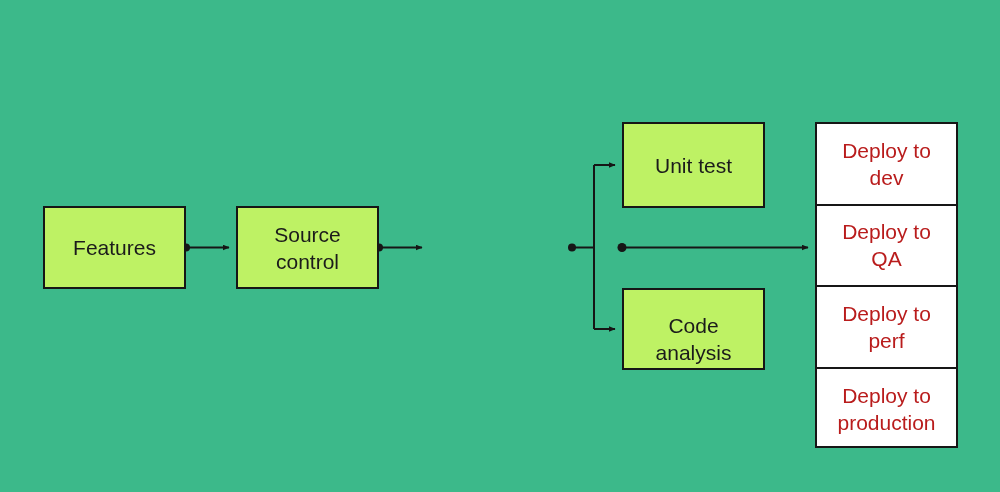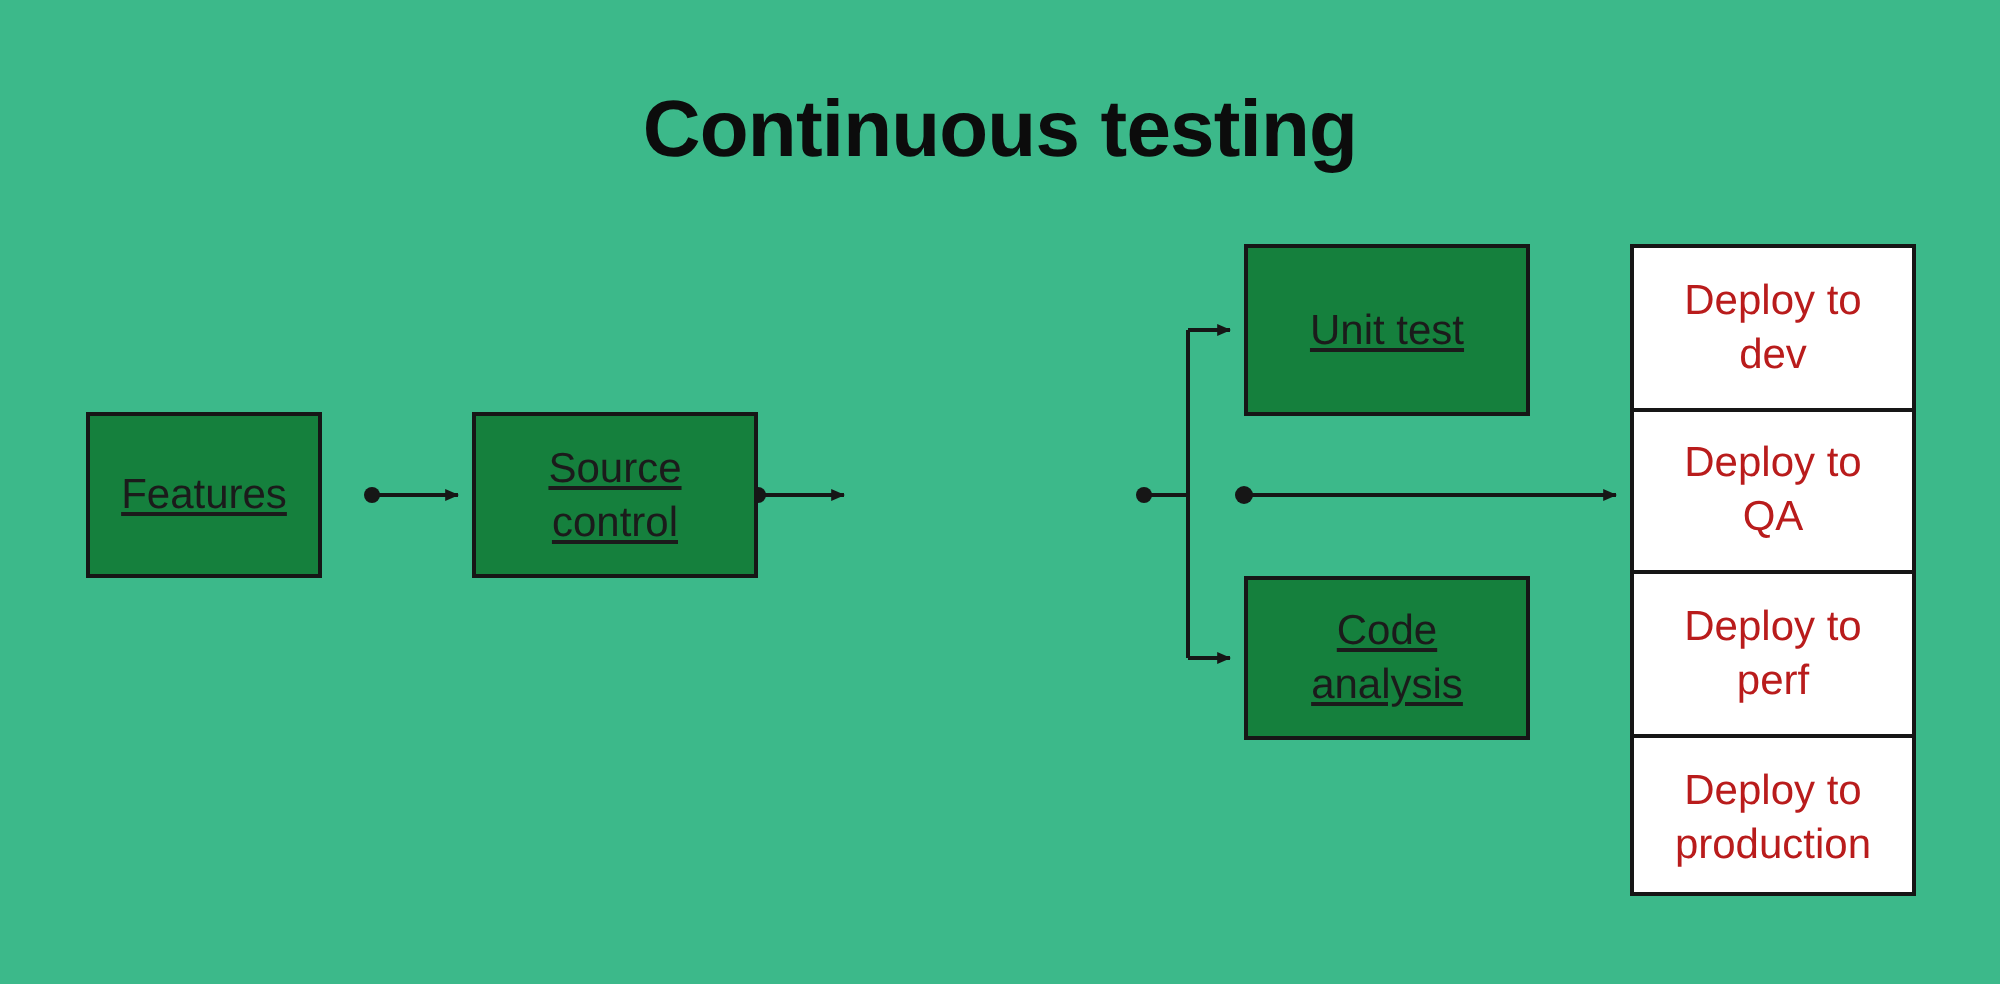--- a/index.html
+++ b/index.html
@@ -28,44 +28,43 @@
     font-size: 40px;
     font-weight: bold;
     letter-spacing: -0.4px;
     color: #0c0c0c;
     line-height: 48px;
     white-space: nowrap;
   }
   .node {
     position: absolute;
     box-sizing: border-box;
-    background: #15803d;
+    background: #bef264;
     border: 2px solid #161616;
     display: flex;
     align-items: center;
     justify-content: center;
     text-align: center;
     font-family: "Liberation Sans", sans-serif;
     font-size: 21px;
     font-weight: normal;
     color: #1b1b1b;
     line-height: 27px;
     padding: 2px 6px;
-    text-decoration: underline;
   }
   .node-label {
     display: block;
     white-space: pre-line;
   }
   
-  #node-features      { left: 43px;  top: 206px; width: 118px; height: 83px; }
+  #node-features      { left: 43px;  top: 206px; width: 143px; height: 83px; }
   #node-source-control{ left: 236px; top: 206px; width: 143px; height: 83px; }
   #node-build         { left: 429px; top: 206px; width: 143px; height: 83px; }
   #node-unit-test     { left: 622px; top: 122px; width: 143px; height: 86px; }
-  #node-code-analysis { left: 622px; top: 288px; width: 143px; height: 82px; }
+  #node-code-analysis { left: 622px; top: 288px; width: 143px; height: 82px; align-items: flex-end; }
 
   
   #deploy-stack {
     position: absolute;
     left: 815px;
     top: 122px;
     width: 143px;
     height: 326px;
     box-sizing: border-box;
     border: 2px solid #161616;
@@ -95,21 +94,20 @@
     width: 1000px;
     height: 492px;
     pointer-events: none;
   }
 </style>
 </head>
 <body>
 
 <div id="canvas">
 
-  <div id="diagram-title">Continuous testing</div>
 
   <svg id="edges" viewBox="0 0 1000 492" xmlns="http://www.w3.org/2000/svg">
     <defs>
       <marker id="arrowhead" markerWidth="7" markerHeight="7" refX="6.4" refY="3" orient="auto" markerUnits="userSpaceOnUse">
         <path d="M0,0 L7,3 L0,6 z" fill="#161616"></path>
       </marker>
     </defs>
 
     <g>
       <line x1="186" y1="247.5" x2="229" y2="247.5" stroke="#161616" stroke-width="2" marker-end="url(#arrowhead)"></line>

